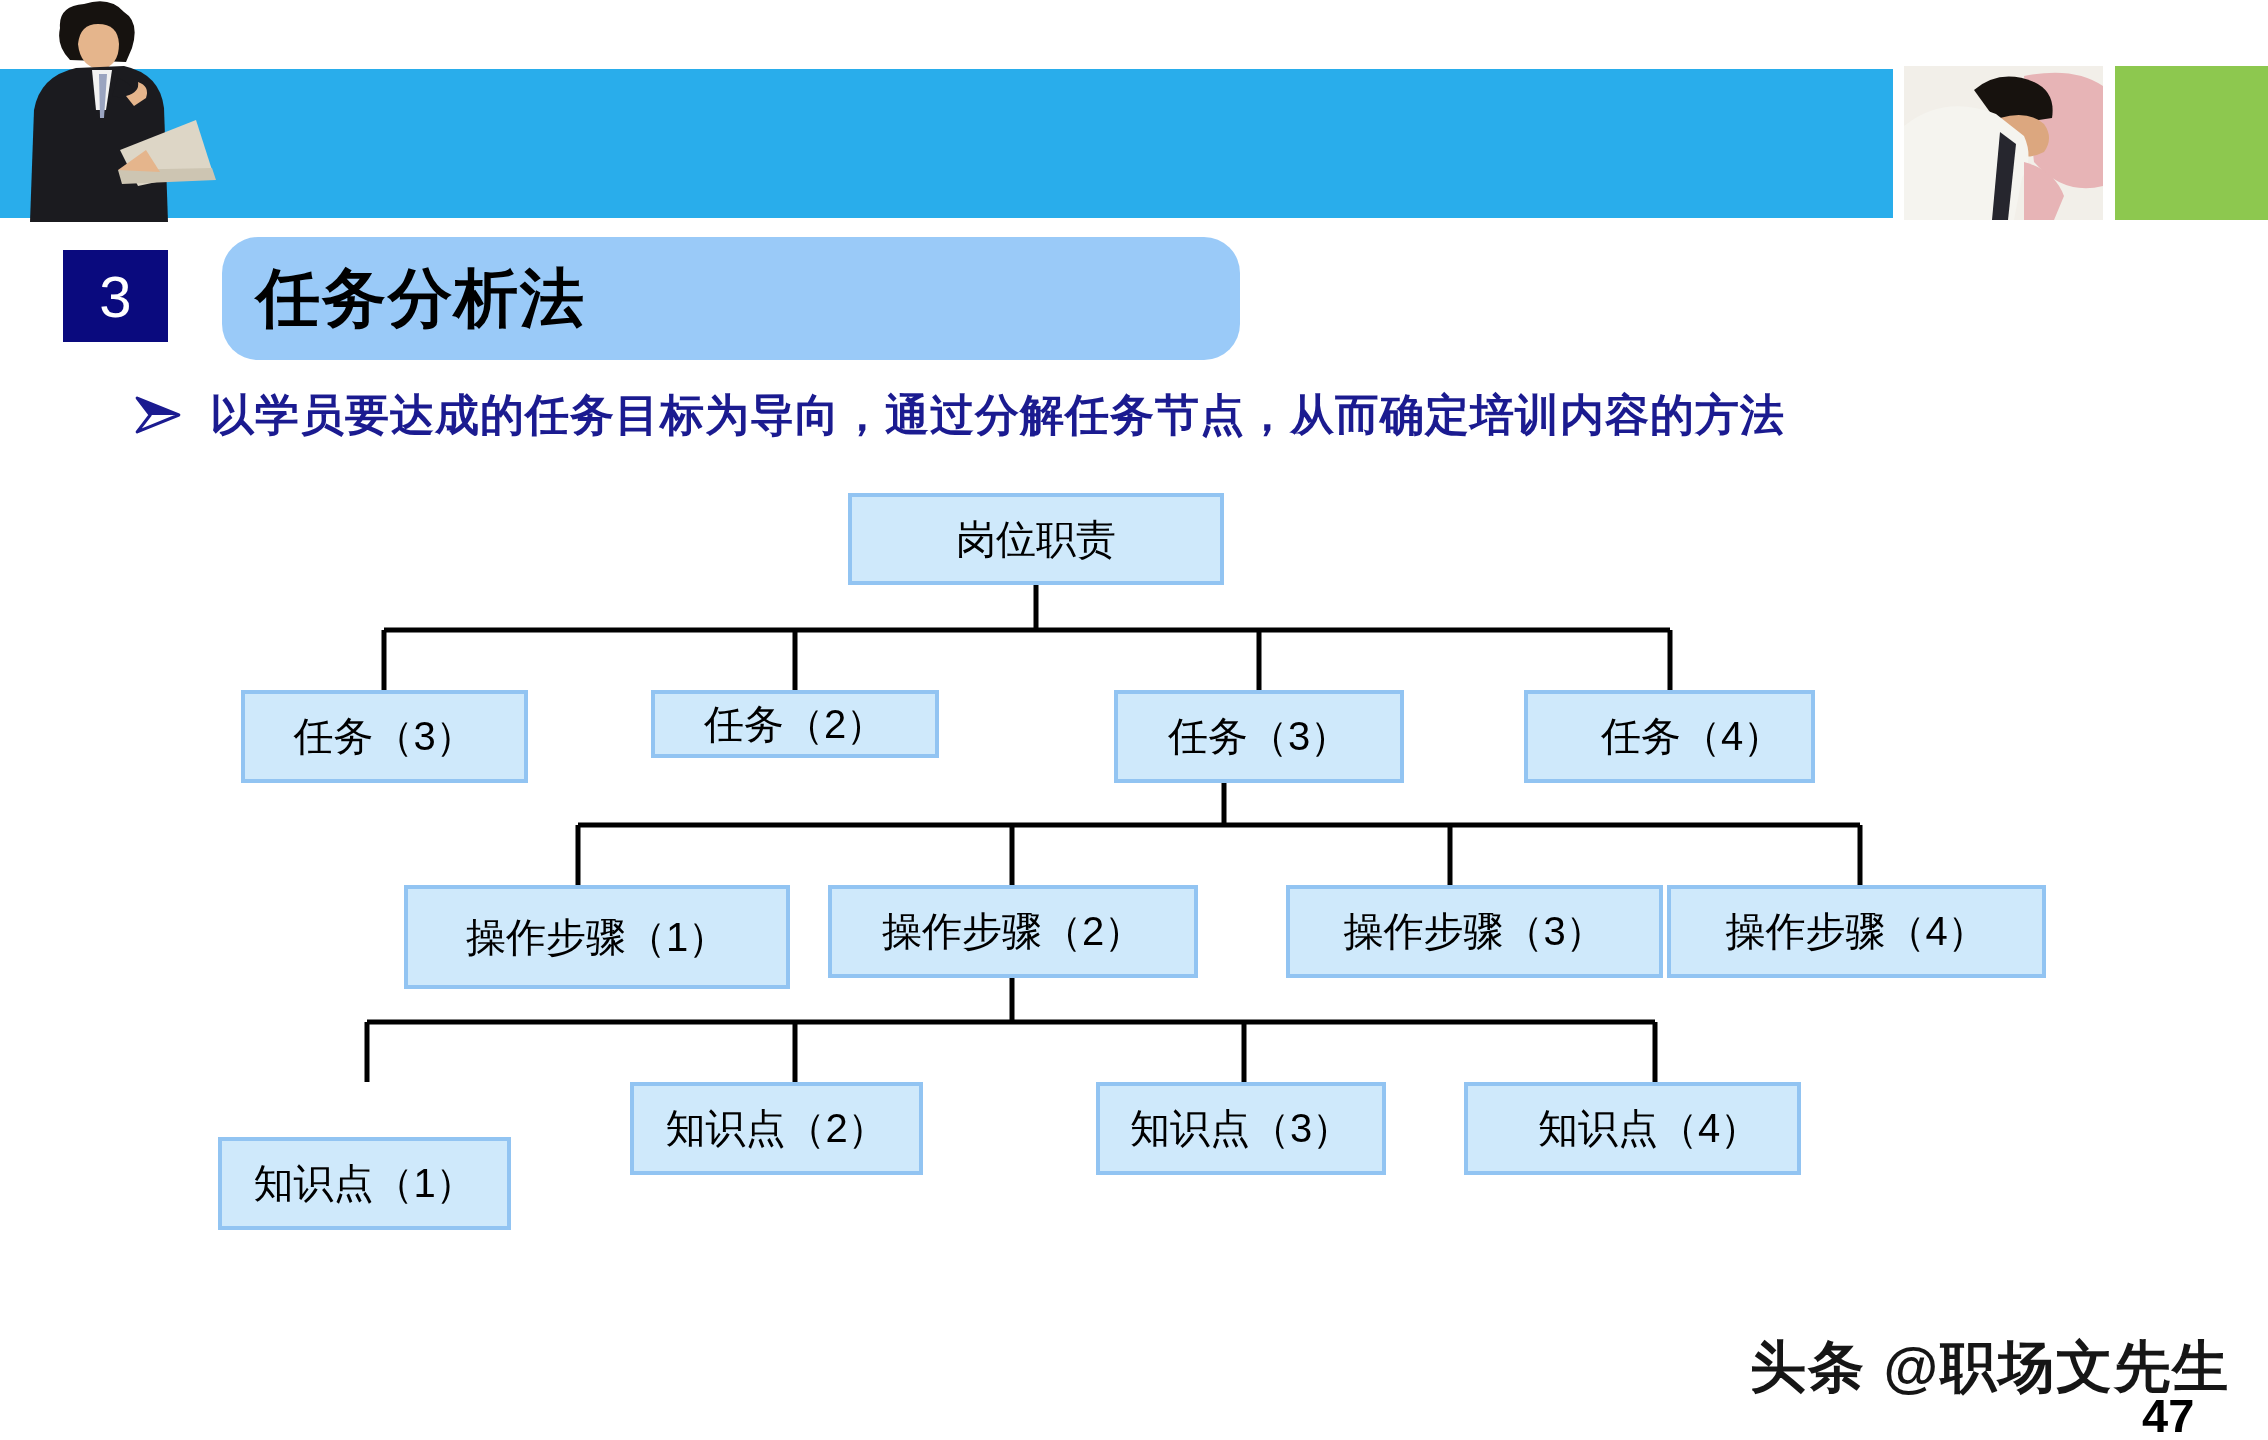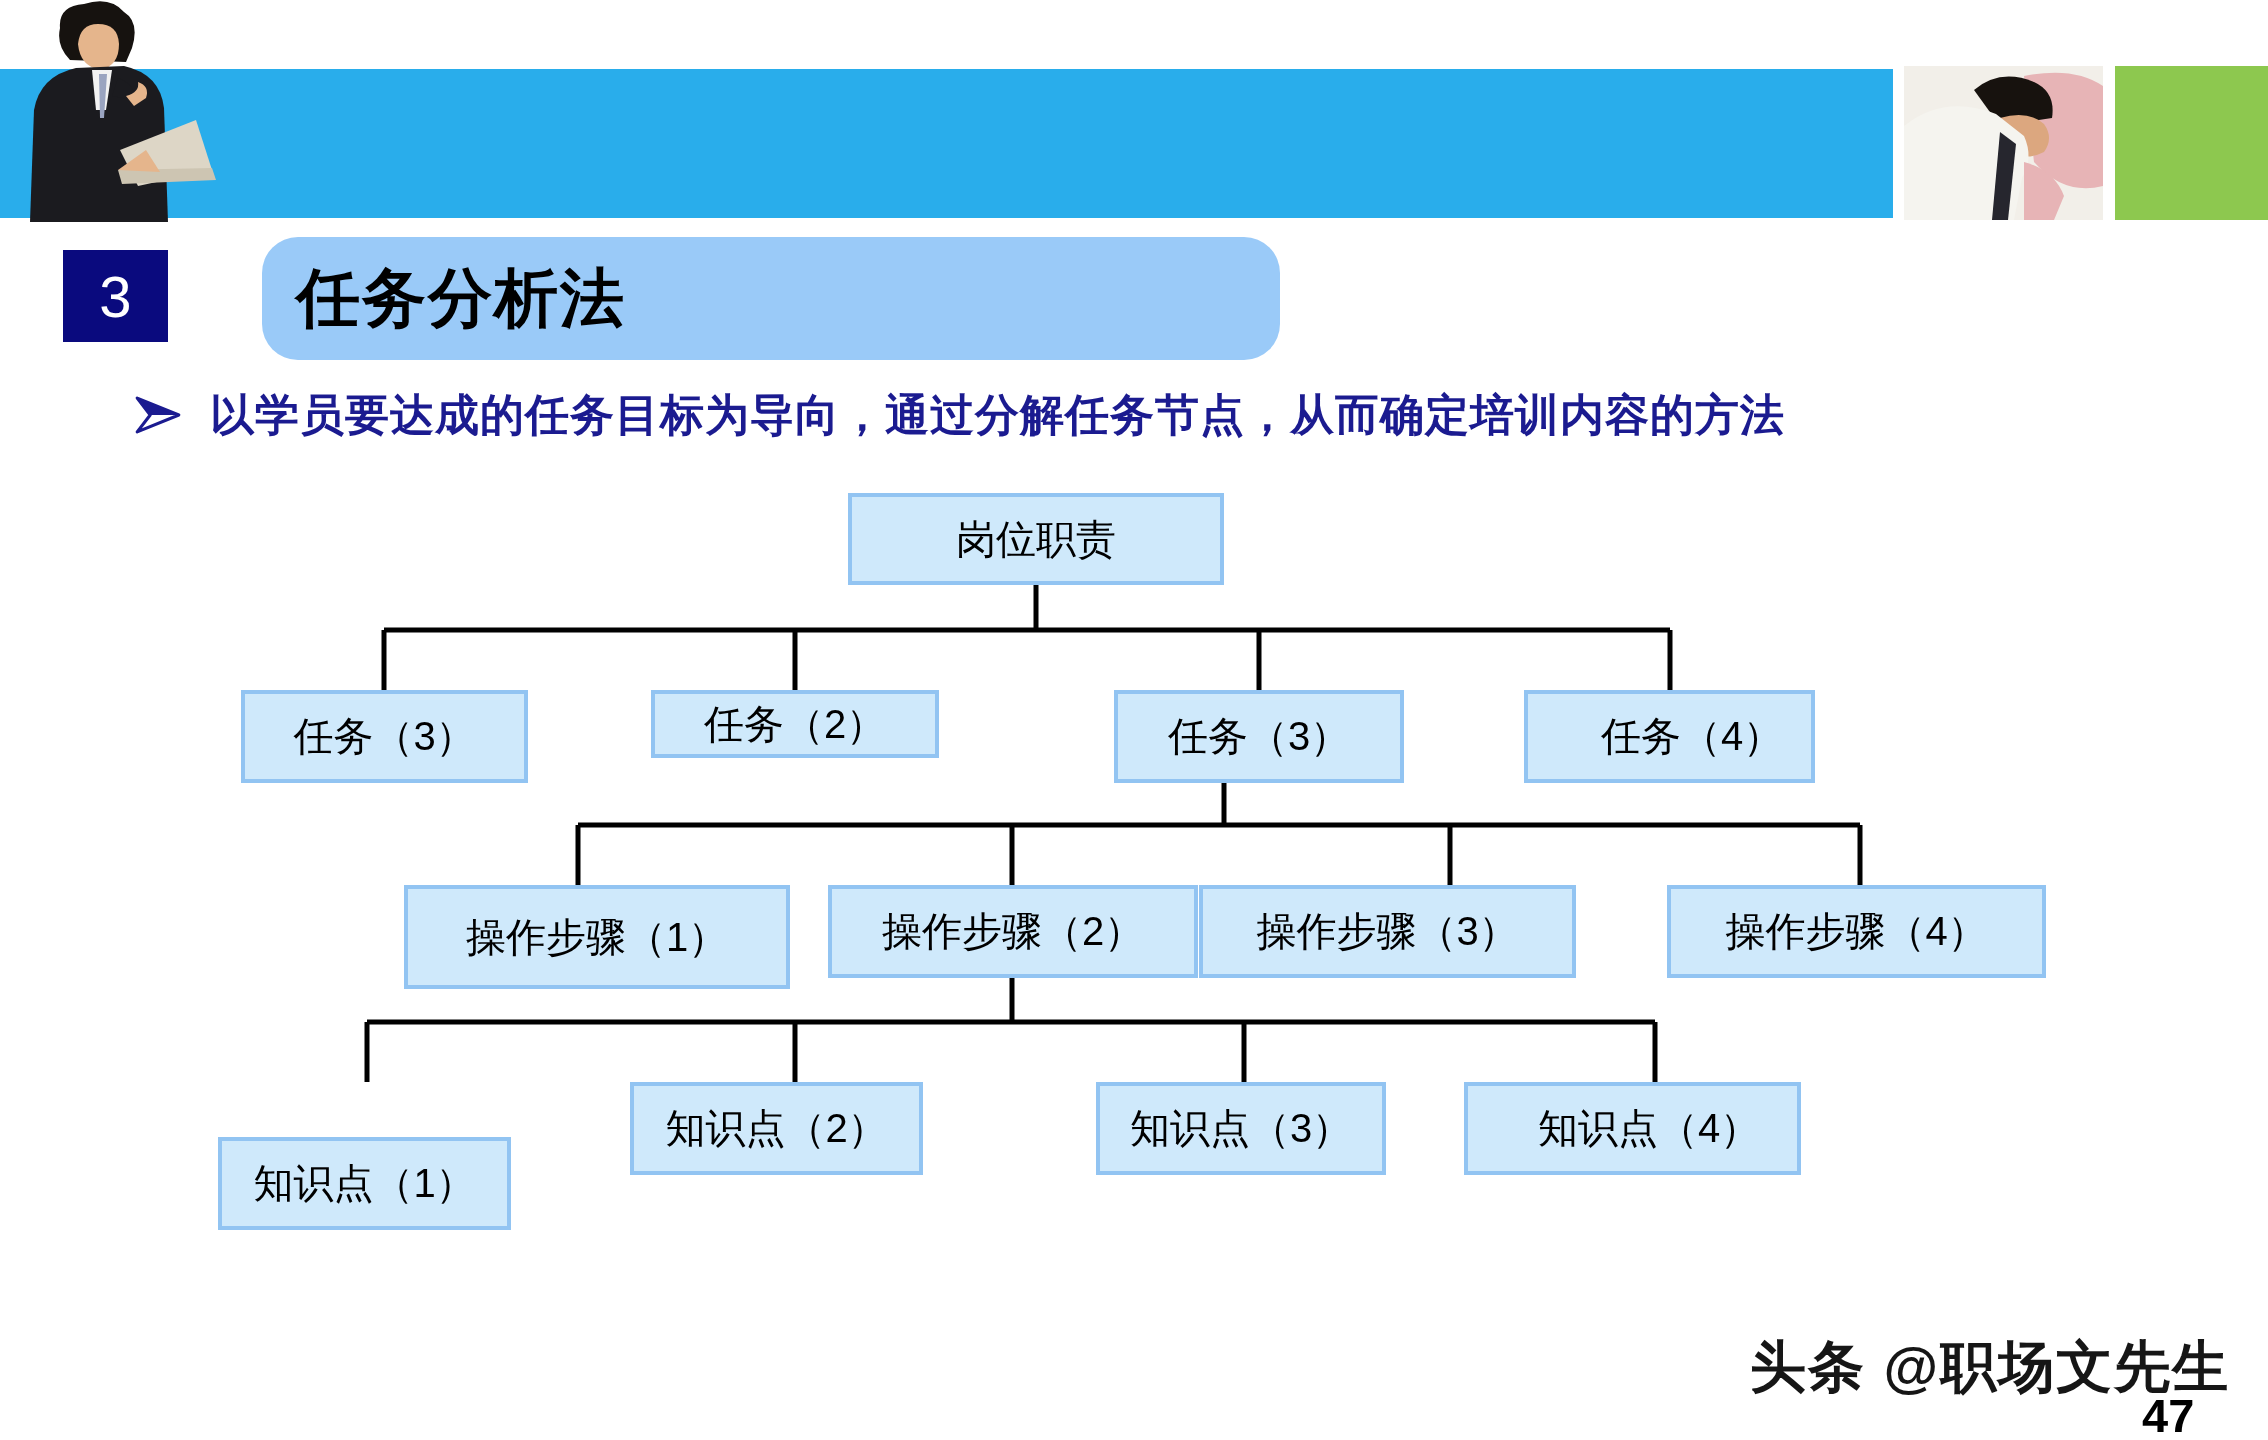--- a/index.html
+++ b/index.html
@@ -15,21 +15,21 @@
   .green-block{position:absolute;left:2115px;top:66px;width:153px;height:154px;background:var(--accent-green,#8DC84F);}
   
   .badge{
     position:absolute;left:63px;top:250px;width:105px;height:92px;
     background:var(--badge-navy,#0A0A7E);color:#ffffff;
     display:flex;align-items:center;justify-content:center;font-size:58px;
   }
   .title-box{
     position:absolute;left:222px;top:237px;width:1018px;height:123px;
     background:var(--title-box-blue,#9ACAF8);border-radius:36px;
-    display:flex;align-items:center;margin-left:40px;
+    display:flex;align-items:center;
   }
   .title-text{padding-left:34px;font-size:64px;font-weight:bold;color:#000000;letter-spacing:2px;}
   
   .bullet-row{
     position:absolute;left:132px;top:380px;width:2080px;height:70px;
     display:flex;align-items:center;gap:26px;
   }
   .bullet-icon{width:52px;height:52px;flex:0 0 auto;}
   .bullet-text{
     font-size:44px;font-weight:bold;color:var(--bullet-text-navy,#1B1B90);
@@ -43,21 +43,21 @@
     display:flex;align-items:center;justify-content:center;
     font-size:40px;color:#000000;white-space:nowrap;
   }
   .n-root {left:848px; top:493px;width:376px;height:92px;}
   .n-t1{left:241px; top:690px;width:287px;height:93px;}
   .n-t2{left:651px; top:690px;width:288px;height:68px;align-items:center;}
   .n-t3{left:1114px;top:690px;width:290px;height:93px;}
   .n-t4{left:1524px;top:690px;width:291px;height:93px;padding-left:45px;}
   .n-s1{left:404px; top:885px;width:386px;height:104px;}
   .n-s2{left:828px; top:885px;width:370px;height:93px;}
-  .n-s3{left:1199px;top:885px;width:377px;height:93px;}
+  .n-s3{left:1286px;top:885px;width:377px;height:93px;}
   .n-s4{left:1667px;top:885px;width:379px;height:93px;}
   .n-k1{left:218px; top:1137px;width:293px;height:93px;}
   .n-k2{left:630px; top:1082px;width:293px;height:93px;}
   .n-k3{left:1096px;top:1082px;width:290px;height:93px;}
   .n-k4{left:1464px;top:1082px;width:337px;height:93px;padding-left:33px;}
   
   .watermark{
     position:absolute;left:1750px;top:1330px;width:480px;
     font-size:56px;font-weight:bold;color:#161616;white-space:nowrap;letter-spacing:2px;
   }

